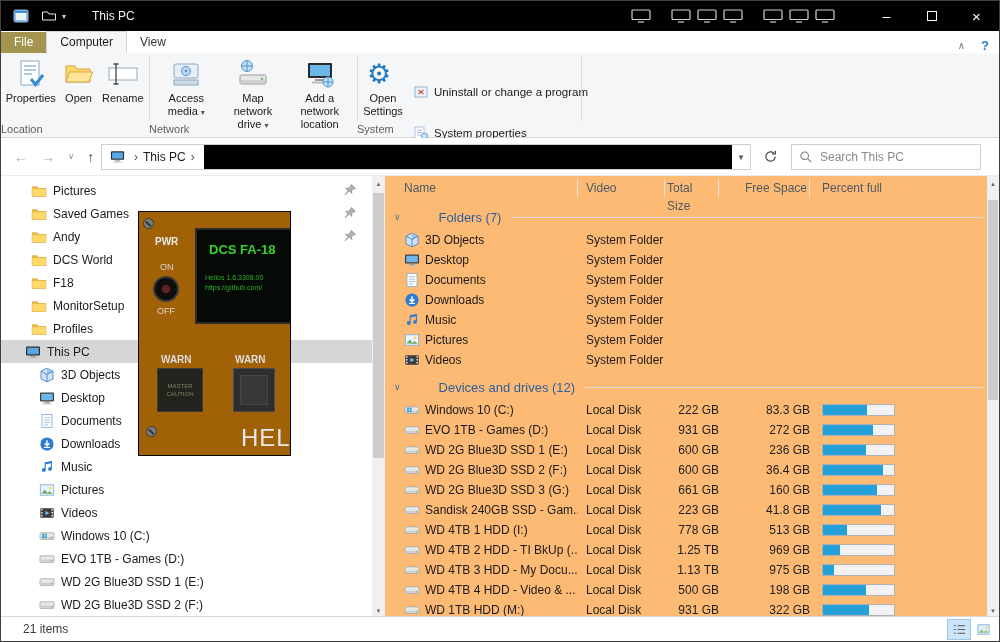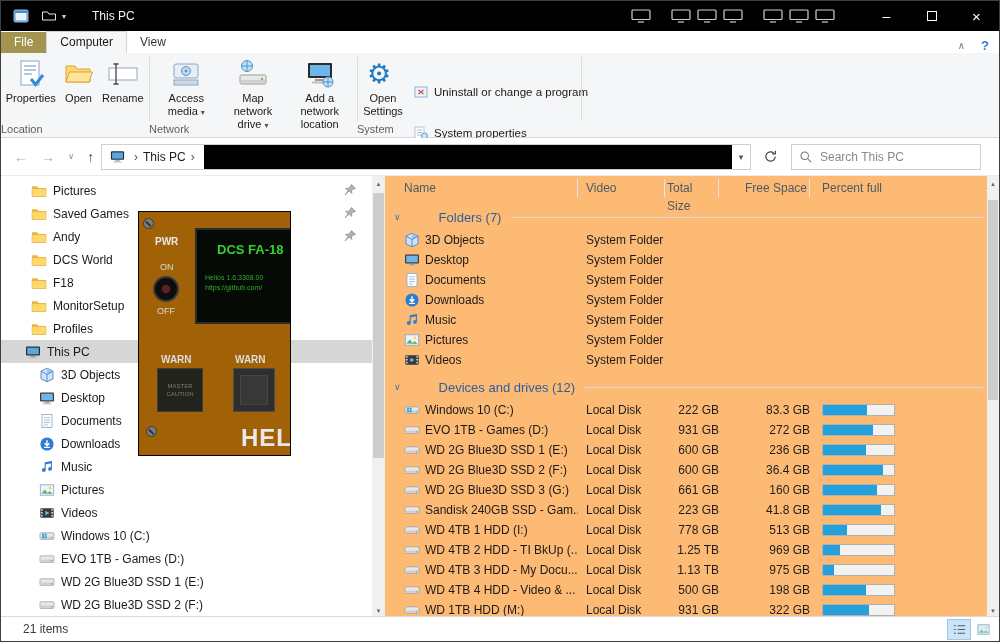--- a/index.html
+++ b/index.html
@@ -135,30 +135,30 @@
   .preview{position:absolute;left:137px;top:210px;width:153px;height:245px;background:#a16207;border:1px solid #060606;overflow:hidden;z-index:30;}
   .preview .screw{position:absolute;width:11px;height:11px;border-radius:50%;background:#7d7d7d;border:1px solid #3a3a3a;}
   .preview .screw::after{content:"";position:absolute;left:1px;top:4px;width:7px;height:1.5px;background:#333;transform:rotate(45deg);}
   .scr1{left:4px;top:6px;} .scr2{left:7px;top:214px;}
   .pv-pwr{position:absolute;left:16px;top:24px;color:#e8e8e8;font-weight:bold;font-size:10px;}
   .pv-on{position:absolute;left:21px;top:50px;color:#d8d8d8;font-size:9px;}
   .pv-off{position:absolute;left:18px;top:94px;color:#d8d8d8;font-size:9px;}
   .pv-switch{position:absolute;left:14px;top:64px;width:26px;height:26px;border-radius:50%;background:#0d0d0d;border:2px solid #3a3a3a;}
   .pv-knob{position:absolute;left:6px;top:6px;width:10px;height:10px;border-radius:50%;background:#5a2424;border:1px solid #2a0f0f;}
   .pv-screen{position:absolute;left:56px;top:16px;width:110px;height:96px;background:#060a06;border:2px solid #2c2c2c;}
-  .pv-t1{position:absolute;left:20px;top:12px;color:#35d12b;font-weight:bold;font-size:13px;white-space:nowrap;}
+  .pv-t1{position:absolute;left:12px;top:12px;color:#35d12b;font-weight:bold;font-size:13px;white-space:nowrap;}
   .pv-t2{position:absolute;left:8px;top:44px;color:#2fae27;font-size:7px;white-space:nowrap;}
   .pv-t3{position:absolute;left:8px;top:54px;color:#2fae27;font-size:7px;white-space:nowrap;}
   .pv-warn{position:absolute;left:22px;top:142px;color:#ddd;font-weight:bold;font-size:10px;}
   .pv-startl{position:absolute;left:96px;top:142px;color:#ddd;font-weight:bold;font-size:10px;}
   .pv-mc{position:absolute;left:18px;top:156px;width:46px;height:44px;background:#23231d;border:1px solid #3c3c34;display:flex;flex-direction:column;align-items:center;justify-content:center;}
   .pv-mc span{color:#7d7d62;font-size:6px;line-height:8px;}
   .pv-st{position:absolute;left:94px;top:156px;width:42px;height:44px;background:#2e2e2e;border:1px solid #4a4a4a;}
   .pv-st::after{content:"";position:absolute;left:6px;top:6px;right:6px;bottom:6px;background:#383838;border:1px solid #454545;}
-  .pv-hel{position:absolute;left:102px;top:212px;color:#e8e8e8;font-weight:bold;font-size:24px;letter-spacing:1px;white-space:nowrap;}
+  .pv-hel{position:absolute;left:102px;top:212px;color:#e8e8e8;font-weight:normal;font-size:24px;letter-spacing:1px;white-space:nowrap;}
 </style>
 </head>
 <body>
 
 <div class="window">
 
   <div class="titlebar">
     <span class="tb-icon">
         <svg viewBox="0 0 16 16">
           <rect x="1" y="2" width="14" height="12" rx="1.5" fill="#3f8fd6" stroke="#cfe3f2" stroke-width="0.8"></rect>

